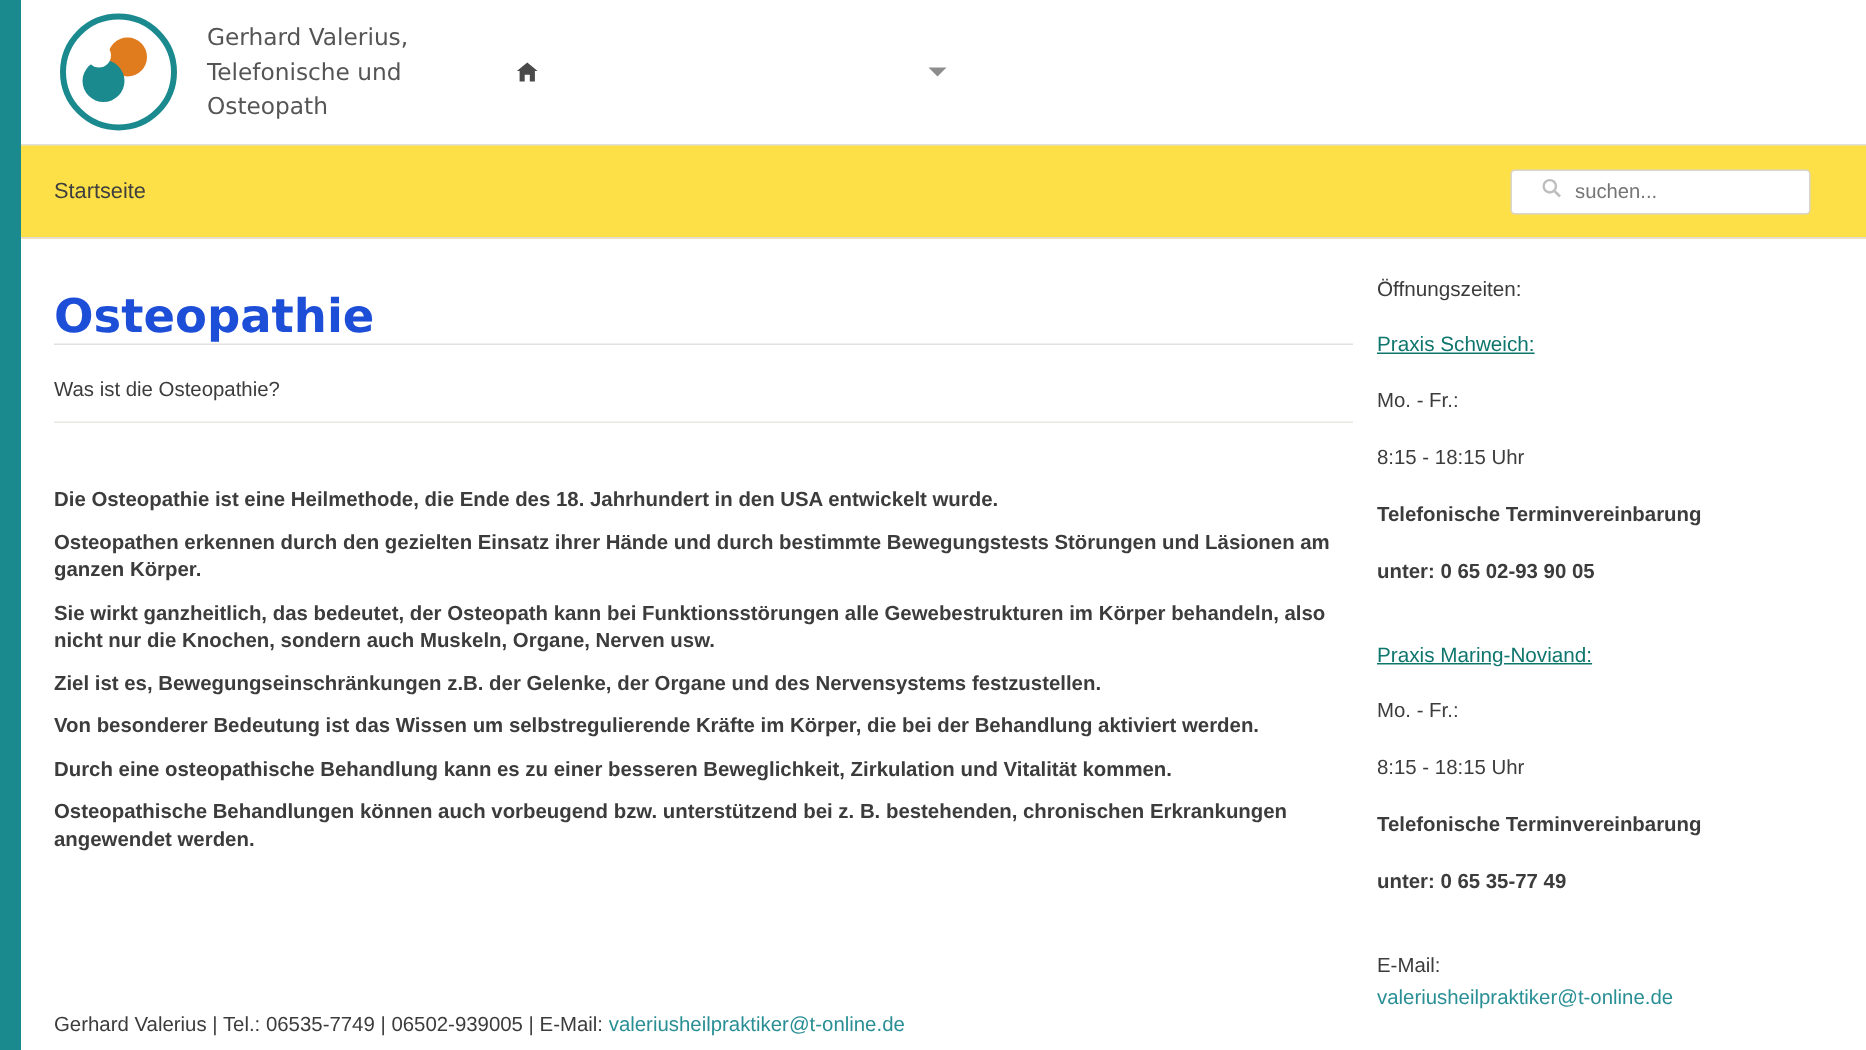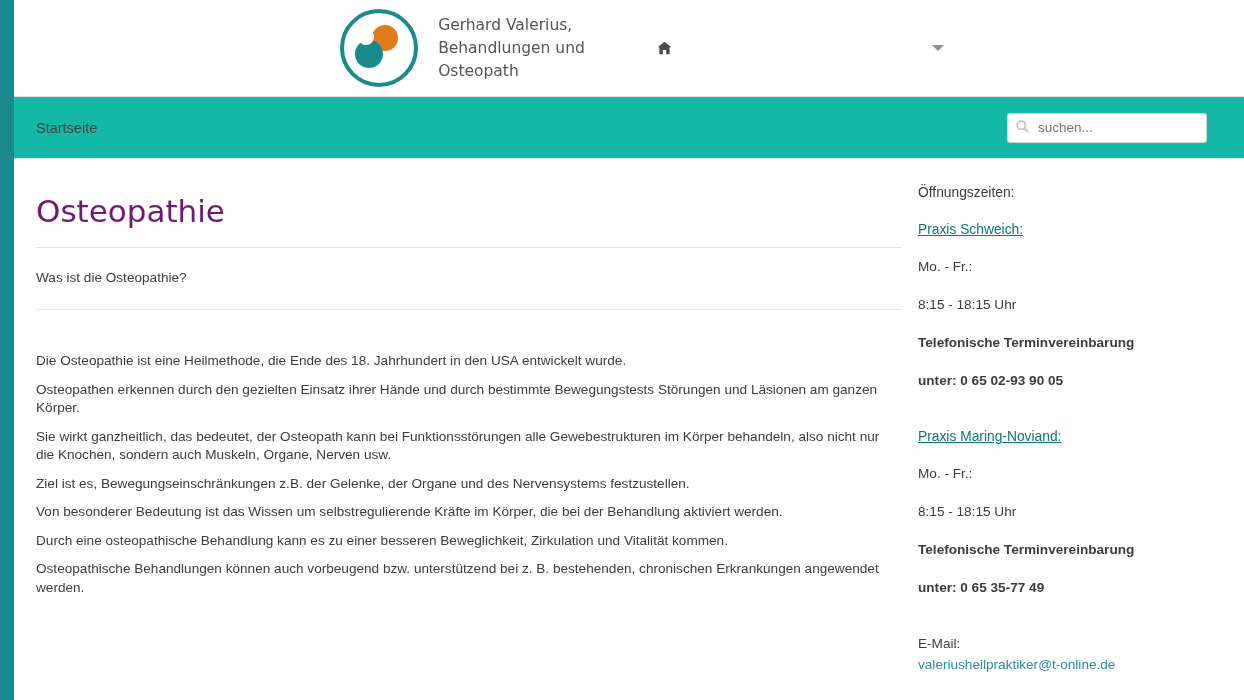--- a/index.html
+++ b/index.html
@@ -22,21 +22,20 @@
     border-left: 14px solid #1b8a8f;
     background: #ffffff;
   }
   
   .header {
     position: relative;
     height: 96px;
     background: #ffffff;
     display: flex;
     align-items: center;
-    justify-content: center;
   }
   .logo-wrap {
     width: 82px;
     height: 82px;
     margin-left: 24px;
     position: relative;
     flex: 0 0 auto;
   }
   .logo-svg { display: block; }
   .brand {
@@ -67,21 +66,21 @@
     margin-left: 248px;
     width: 0; height: 0;
     border-left: 6px solid transparent;
     border-right: 6px solid transparent;
     border-top: 6px solid #8d8d8d;
   }
   
   .subbar {
     position: relative;
     height: 61px;
-    background: #14b8a6;
+    background: #fde047;
     border-top: 1px solid #e2e0db;
     border-bottom: 1px solid #dedbd5;
     display: flex;
     align-items: center;
   }
   .breadcrumb {
     margin-left: 22px;
     font-size: 14.5px;
     color: #3f3f3f;
   }
@@ -90,21 +89,21 @@
     right: 37px;
     top: 50%;
     transform: translateY(-50%);
     width: 200px;
     height: 30px;
     background: #ffffff;
     border: 1px solid #d8d5cf;
     border-radius: 3px;
     display: flex;
     align-items: center;
-    padding: 0 8px;
+    padding: 0 20px;
     box-sizing: border-box;
   }
   .search-icon { margin-right: 7px; opacity: .45; }
   .search-input {
     border: none;
     outline: none;
     font-size: 13.5px;
     color: #9b9b9b;
     background: transparent;
     width: 100%;
@@ -115,42 +114,42 @@
     display: flex;
     padding-top: 26px;
   }
   .main-col {
     width: 880px;
     padding-left: 22px;
     box-sizing: border-box;
   }
   h1.page-title {
     font-family: "DejaVu Sans", sans-serif;
-    font-weight: normal;
+    font-weight: bold;
     font-size: 31px;
-    color: #701a75;
+    color: #1d4ed8;
     margin: 8px 0 0 0;
-    padding-bottom: 18px;
     border-bottom: 1px solid #e3e1dd;
     width: 866px;
   }
   .lead {
     font-size: 13.6px;
     color: #3c3c3c;
     margin: 22px 0 0 0;
-    padding-bottom: 24px;
+    padding-bottom: 14px;
     border-bottom: 1px solid #e9e7e3;
     width: 866px;
   }
   .para {
     font-size: 13.6px;
     line-height: 18.5px;
     color: #3c3c3c;
     margin: 0 0 10px 0;
     max-width: 866px;
+    font-weight: bold;
   }
   .para.first { margin-top: 42px; }
   .footer-line {
     font-size: 13.6px;
     color: #3c3c3c;
     margin-top: 106px;
   }
   .footer-line a, .mail-link {
     color: #2a8f95;
     text-decoration: none;
@@ -192,21 +191,21 @@
       <svg class="logo-svg" width="82" height="82" viewBox="0 0 82 82">
         <circle cx="41" cy="41" r="37" fill="none" stroke="#1b8a8f" stroke-width="4"></circle>
         <path d="M41 4 A37 37 0 0 0 41 78 A26 26 0 0 1 41 4 Z" fill="#9fd0cf"></path>
         <circle cx="47" cy="31" r="13" fill="#e07b1e"></circle>
         <circle cx="31" cy="47" r="14" fill="#1b8a8f"></circle>
         <circle cx="28" cy="30" r="8" fill="#ffffff"></circle>
       </svg>
     </div>
     <div class="brand">
       <div>Gerhard Valerius,</div>
-      <div>Behandlungen und</div>
+      <div>Telefonische und</div>
       <div>Osteopath</div>
     </div>
     <div class="top-nav">
       <div class="nav-home">
         <span class="home-icon">
           <svg width="15" height="14" viewBox="0 0 15 14">
             <path d="M7.5 0.7 L14.4 6.3 L12.6 6.3 L12.6 13.3 L9.2 13.3 L9.2 8.9 L5.8 8.9 L5.8 13.3 L2.4 13.3 L2.4 6.3 L0.6 6.3 Z" fill="#4a4a4a"></path>
           </svg>
         </span>
       </div>

